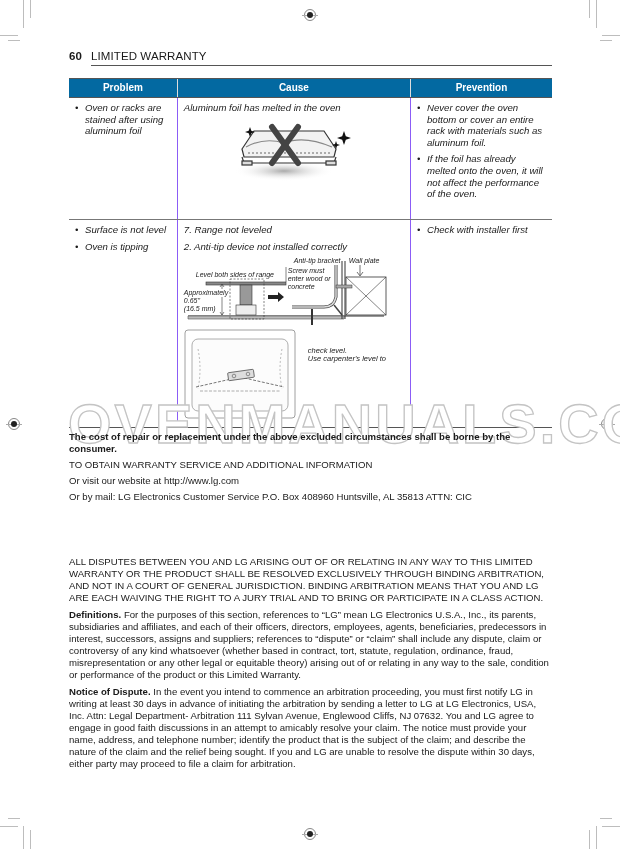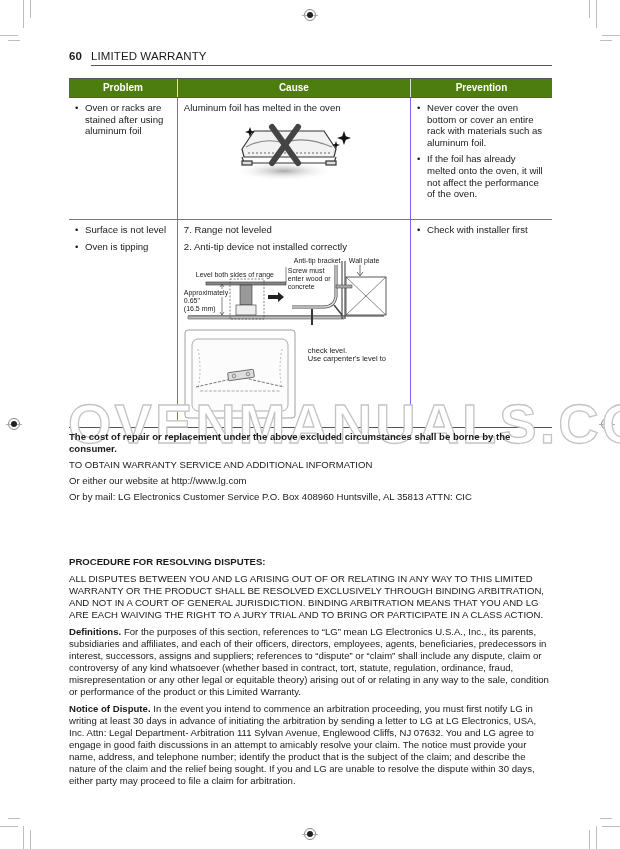--- a/index.html
+++ b/index.html
@@ -16,25 +16,25 @@
     .reg::before { content: ""; position: absolute; left: -3px; top: 5px; width: 16px; height: 1px; background: #aaa; }
 
     .page-header { position: absolute; left: 69px; top: 49px; width: 483px; height: 16px;
       font-size: 11.5px; line-height: 14px; }
     .page-num { font-weight: bold; position: absolute; left: 0; top: 0; }
     .page-title { position: absolute; left: 22px; top: 0; right: 0; border-bottom: 1px solid #555;
       padding-bottom: 2px; letter-spacing: 0.1px; }
 
     table.trouble { position: absolute; left: 69px; top: 78px; width: 483px;
       border-collapse: collapse; font-size: 9.6px; line-height: 11.6px; }
-    table.trouble th { background: #4d7c0f; color: #fff; font-weight: bold; height: 18px;
+    table.trouble th { background: #0369a1; color: #fff; font-weight: bold; height: 18px;
       border-top: 1px solid #555; border-bottom: 1px solid #555; padding: 0; font-size: 10px; }
     table.trouble th + th, table.trouble td + td { border-left: 1px solid #8b5cf6; }
     table.trouble th + th { border-left: 1px solid #ddd; }
-    table.trouble td { vertical-align: top; padding: 4px 6px 4px 6px; border-bottom: 1px solid #777; }
+    table.trouble td { vertical-align: top; padding: 4px 6px 4px 6px; border-bottom: 1px solid #777; font-style: italic; }
     table.trouble tr.last td { border-bottom: 1.5px solid #555; }
     .col1 { width: 104px; } .col2 { width: 208px; } .col3 { width: 136px; }
     ul.bul { list-style: none; margin: 0; padding: 0; }
     ul.bul li { position: relative; padding-left: 10px; margin-bottom: 5px; }
     ul.bul li::before { content: "•"; position: absolute; left: 0; top: 0; }
     .cause-line { margin-bottom: 5px; }
 
     .watermark { position: absolute; left: 68px; top: 402px; width: 480px; text-align: center;
       font-size: 56px; font-weight: bold; letter-spacing: 3px; color: #ffffff;
       -webkit-text-stroke: 1.3px #c4c4c4; line-height: 44px; white-space: nowrap; }
@@ -190,22 +190,21 @@
       </td>
     </tr>
   </tbody>
 </table>
 
 <div class="watermark">OVENMANUALS.COM</div>
 
 <div class="body-text" style="top:431px;">
   <p class="bold" style="margin-bottom:4px;">The cost of repair or replacement under the above excluded circumstances shall be borne by the consumer.</p>
   <p style="margin-bottom:4px;">TO OBTAIN WARRANTY SERVICE AND ADDITIONAL INFORMATION</p>
-  <p style="margin-bottom:4px;"><span>Or either our website at http://www.lg.com</span></p>
+  <p style="margin-bottom:4px;"><span>Or visit our website at http://www.lg.com</span></p>
   <p>Or by mail: LG Electronics Customer Service P.O. Box 408960 Huntsville, AL 35813 ATTN: CIC</p>
 </div>
 
 <div class="body-text" style="top:556px;">
-  <p class="bold" style="margin-bottom:5px;">PROCEDURE FOR RESOLVING DISPUTES:</p>
   <p style="margin-bottom:5px;">ALL DISPUTES BETWEEN YOU AND LG ARISING OUT OF OR RELATING IN ANY WAY TO THIS LIMITED WARRANTY OR THE PRODUCT SHALL BE RESOLVED EXCLUSIVELY THROUGH BINDING ARBITRATION, AND NOT IN A COURT OF GENERAL JURISDICTION. BINDING ARBITRATION MEANS THAT YOU AND LG ARE EACH WAIVING THE RIGHT TO A JURY TRIAL AND TO BRING OR PARTICIPATE IN A CLASS ACTION.</p>
   <p style="margin-bottom:5px;"><span class="bold">Definitions.</span><span> For the purposes of this section, references to “LG” mean LG Electronics U.S.A., Inc., its parents, subsidiaries and affiliates, and each of their officers, directors, employees, agents, beneficiaries, predecessors in interest, successors, assigns and suppliers; references to “dispute” or “claim” shall include any dispute, claim or controversy of any kind whatsoever (whether based in contract, tort, statute, regulation, ordinance, fraud, misrepresentation or any other legal or equitable theory) arising out of or relating in any way to the sale, condition or performance of the product or this Limited Warranty.</span></p>
   <p><span class="bold">Notice of Dispute.</span><span> In the event you intend to commence an arbitration proceeding, you must first notify LG in writing at least 30 days in advance of initiating the arbitration by sending a letter to LG at LG Electronics, USA, Inc. Attn: Legal Department- Arbitration 111 Sylvan Avenue, Englewood Cliffs, NJ 07632. You and LG agree to engage in good faith discussions in an attempt to amicably resolve your claim. The notice must provide your name, address, and telephone number; identify the product that is the subject of the claim; and describe the nature of the claim and the relief being sought. If you and LG are unable to resolve the dispute within 30 days, either party may proceed to file a claim for arbitration.</span></p>
 </div>
 
 </body></html>

